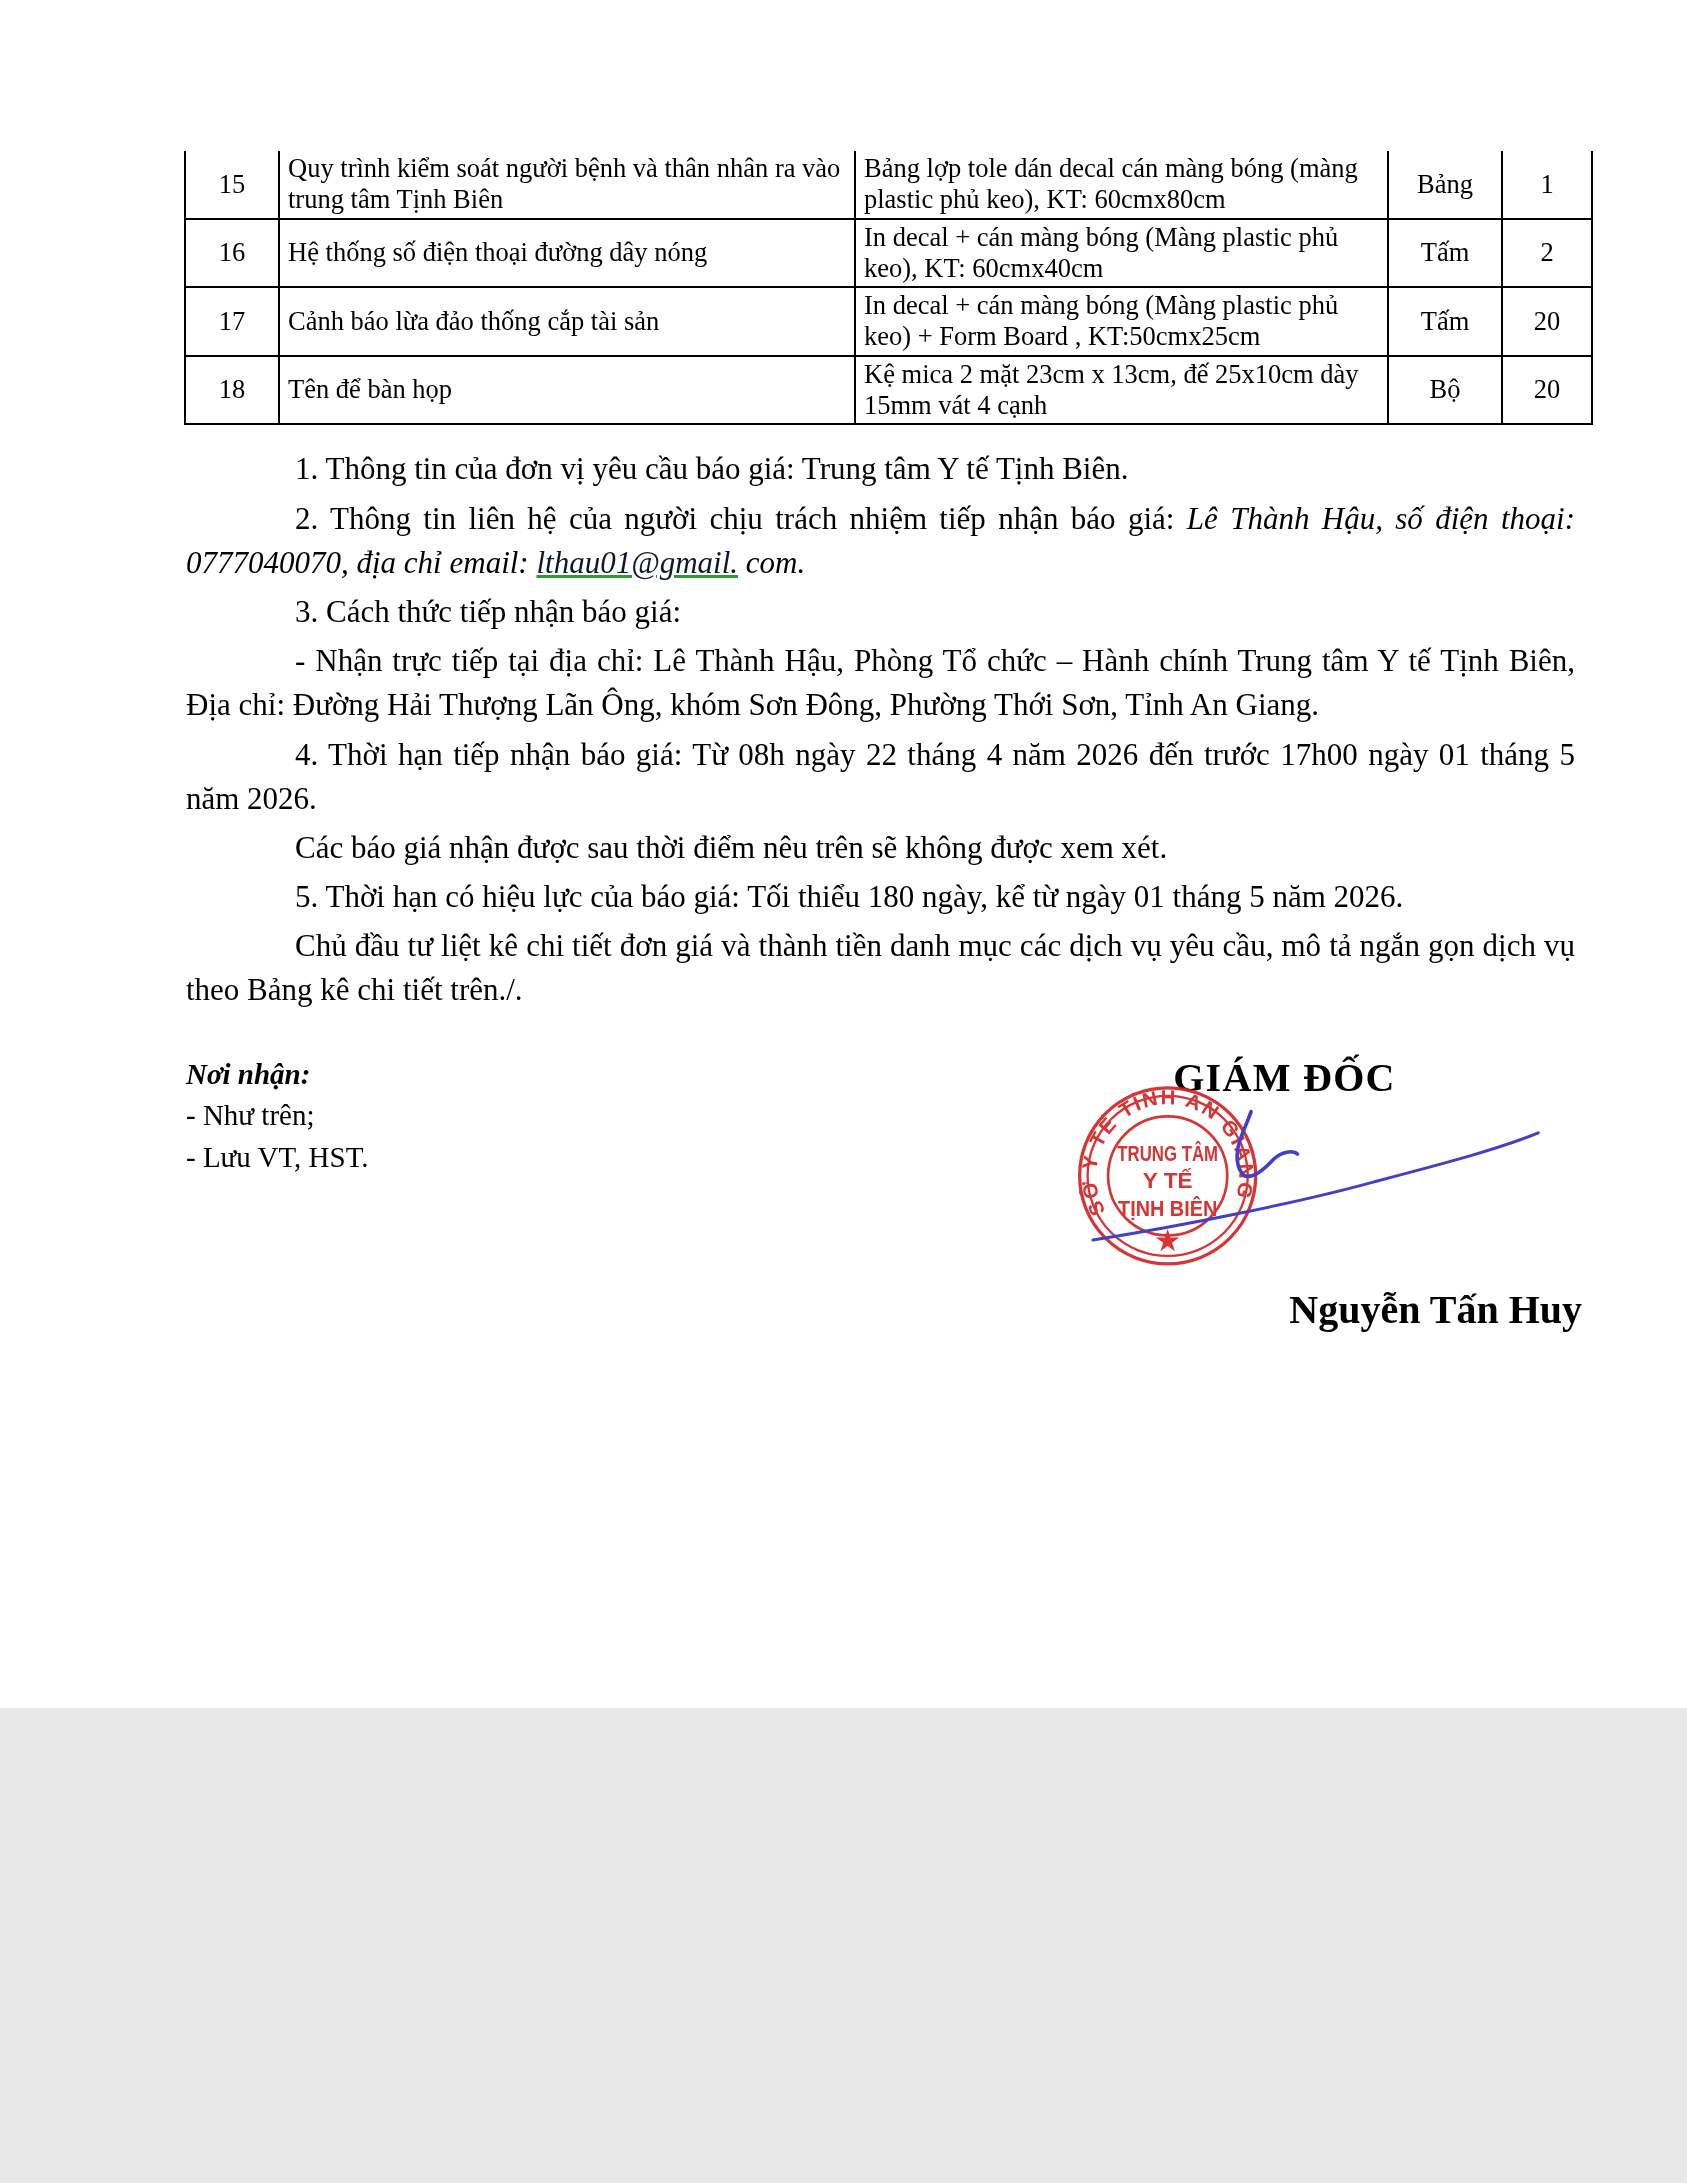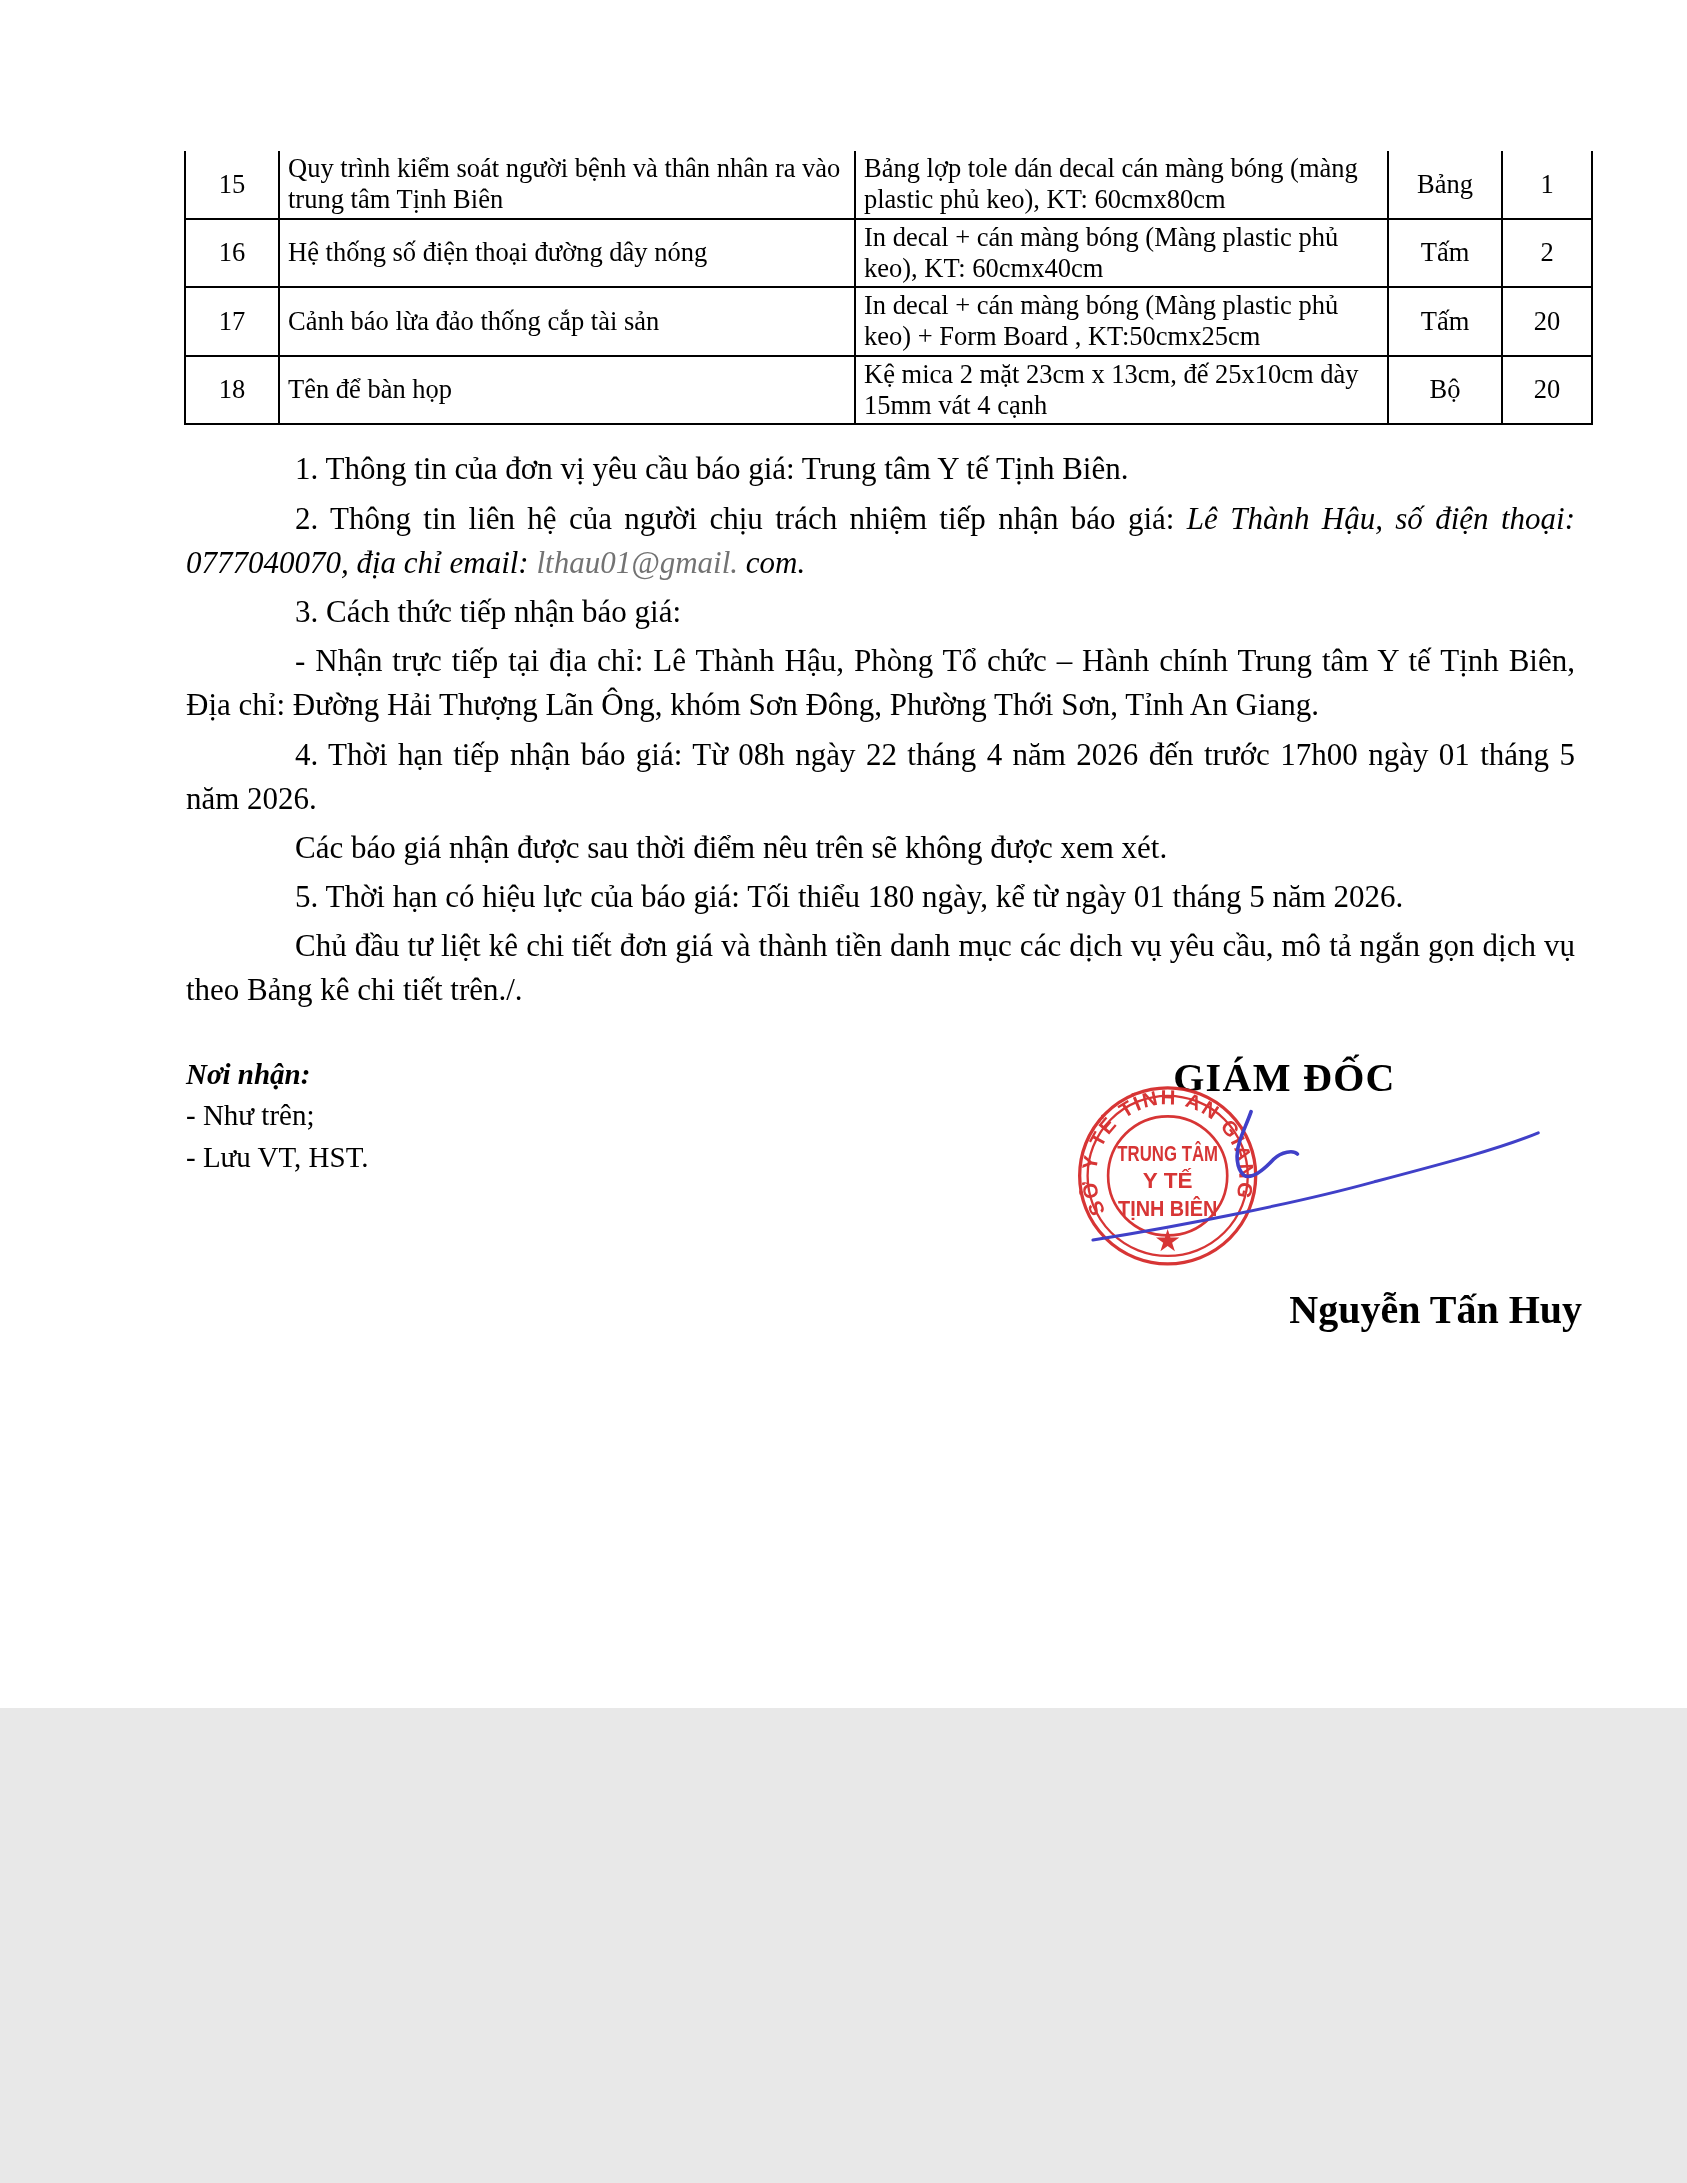--- a/index.html
+++ b/index.html
@@ -40,21 +40,22 @@
   }
   .bodytext p {
     margin:0 0 5.3px 0;
     font-size:31px;
     line-height:44px;
     text-align:justify;
     text-indent:109px;
   }
   .italic { font-style:italic; }
   a.email-link {
-    color:#737373;
+    color:#0f172a;
+    text-decoration:underline;
     text-decoration-color:#2f9a32;
     font-style:italic;
     cursor:pointer;
   }
   
   .footer {
     position:relative;
     width:1389px; height:410px;
     margin:42px 0 0 146px;
   }

